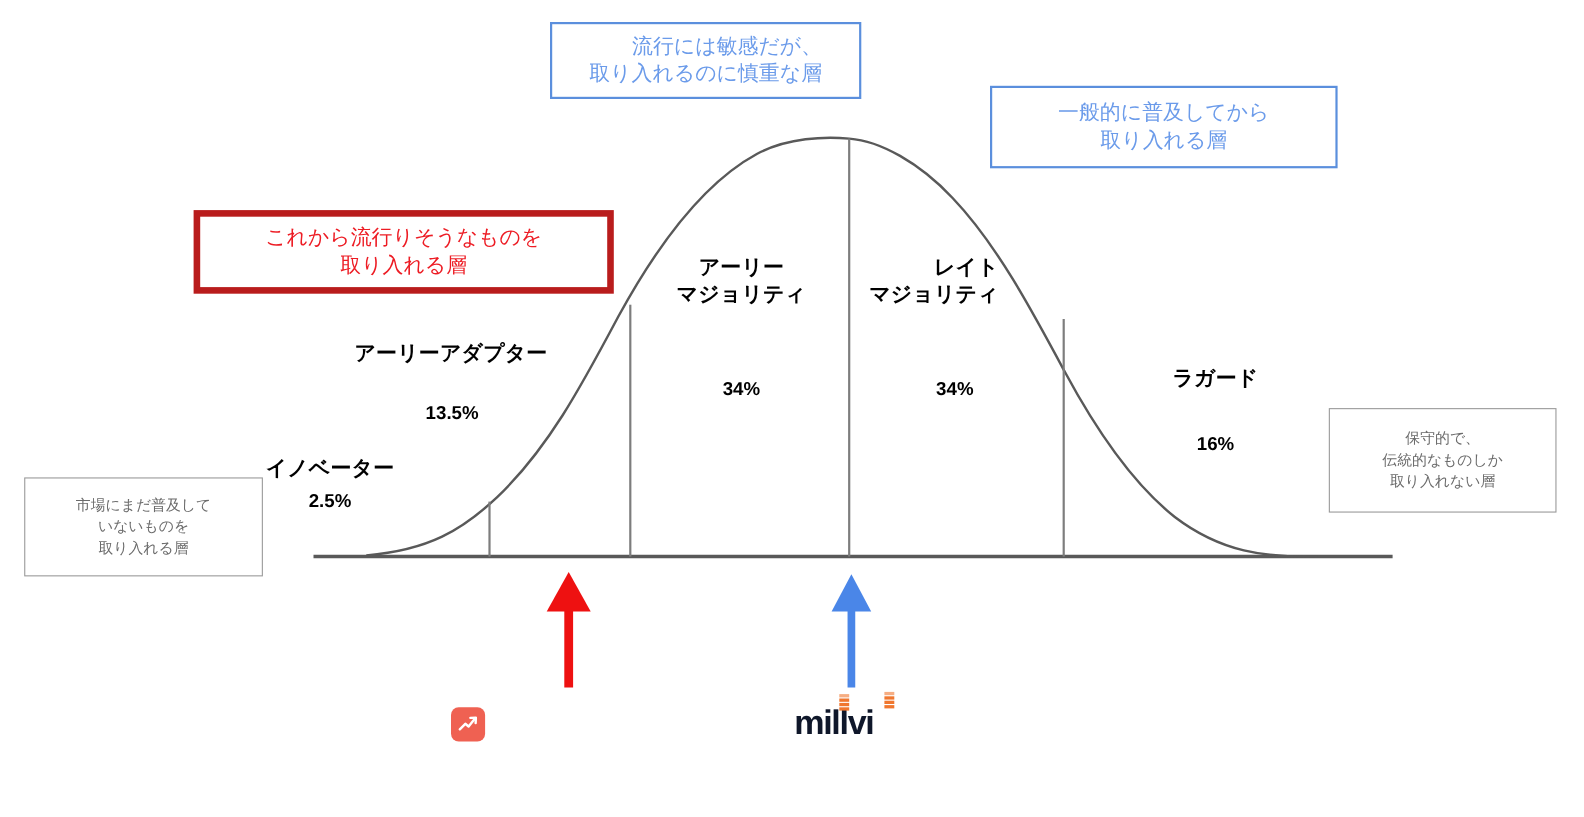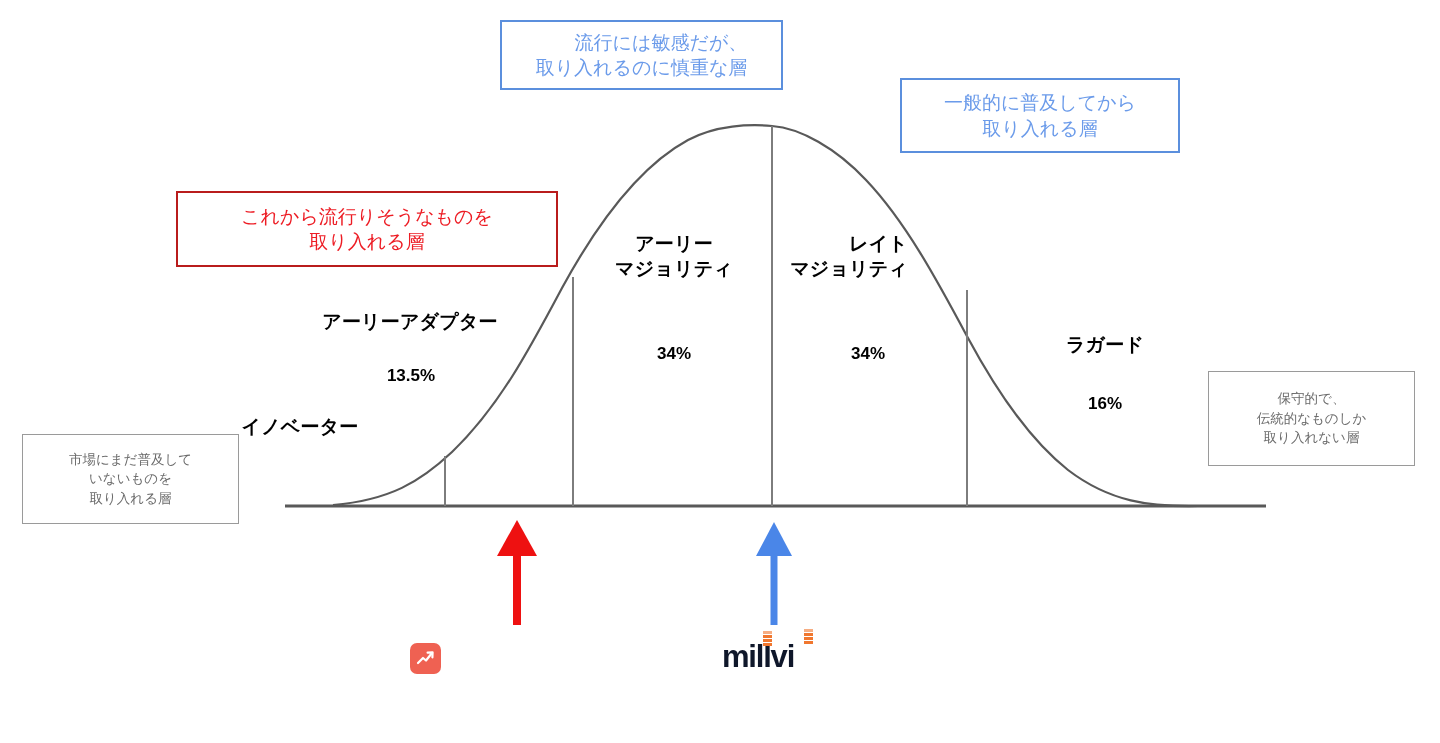--- a/index.html
+++ b/index.html
@@ -42,21 +42,21 @@
     text-align: center;
     line-height: 1.32;
     white-space: pre-line;
   }
   .callout.blue {
     border: 2px solid #5b8fdd;
     color: #6b9bea;
     font-size: 19px;
   }
   .callout.red {
-    border: 2px solid #b91c1c;
+    border: 6px solid #b91c1c;
     color: #ed1c24;
     font-size: 19px;
   }
   .callout.gray {
     border: 1px solid #9a9a9a;
     color: #6b6b6b;
     font-size: 13.5px;
     line-height: 1.45;
     margin-top: 44px;
   }
@@ -144,20 +144,21 @@
       <polygon points="517,520 537,556 497,556" fill="#ee1111"></polygon>
     </g>
 
     <g>
       <line x1="774" y1="625" x2="774" y2="545" stroke="#4a86e8" stroke-width="7"></line>
       <polygon points="774,522 792,556 756,556" fill="#4a86e8"></polygon>
     </g>
   </svg>
 
   <div class="seg-label seg-name" style="left:200px; top:415px; width:200px;">イノベーター</div>
+  <div class="seg-label seg-pct" style="left:200px; top:445px; width:200px;">2.5%</div>
 
   <div class="seg-label seg-name" style="left:280px; top:310px; width:260px;">アーリーアダプター</div>
   <div class="seg-label seg-pct" style="left:316px; top:365px; width:190px;">13.5%</div>
 
   <div class="seg-label seg-name" style="left:590px; top:232px; width:168px;">アーリー
 マジョリティ</div>
   <div class="seg-label seg-pct" style="left:590px; top:343px; width:168px;">34%</div>
 
   <div class="seg-label seg-name" style="left:740px; top:232px; width:168px;text-align:right;">レイト
 マジョリティ</div>
@@ -169,21 +170,21 @@
   <div class="callout gray" style="left:22px; top:390px; width:217px; height:90px;">市場にまだ普及して
 いないものを
 取り入れる層</div>
 
   <div class="callout red" style="left:176px; top:191px; width:382px; height:76px;">これから流行りそうなものを
 取り入れる層</div>
 
   <div class="callout blue" style="left:500px; top:20px; width:283px; height:70px;text-align:right;">流行には敏感だが、
 取り入れるのに慎重な層</div>
 
-  <div class="callout blue" style="left:900px; top:78px; width:280px; height:75px;">一般的に普及してから
+  <div class="callout blue" style="left:900px; top:78px; width:316px; height:75px;">一般的に普及してから
 取り入れる層</div>
 
   <div class="callout gray" style="left:1208px; top:327px; width:207px; height:95px;">保守的で、
 伝統的なものしか
 取り入れない層</div>
 
   <div class="logo-row" style="left:410px; top:643px;">
     <span class="kamui-mark">
       <svg width="21" height="21" viewBox="0 0 21 21" xmlns="http://www.w3.org/2000/svg">
         <polyline points="3,15 8,10 11,12.5 17,5" fill="none" stroke="#ffffff" stroke-width="2.2" stroke-linecap="round" stroke-linejoin="round"></polyline>

